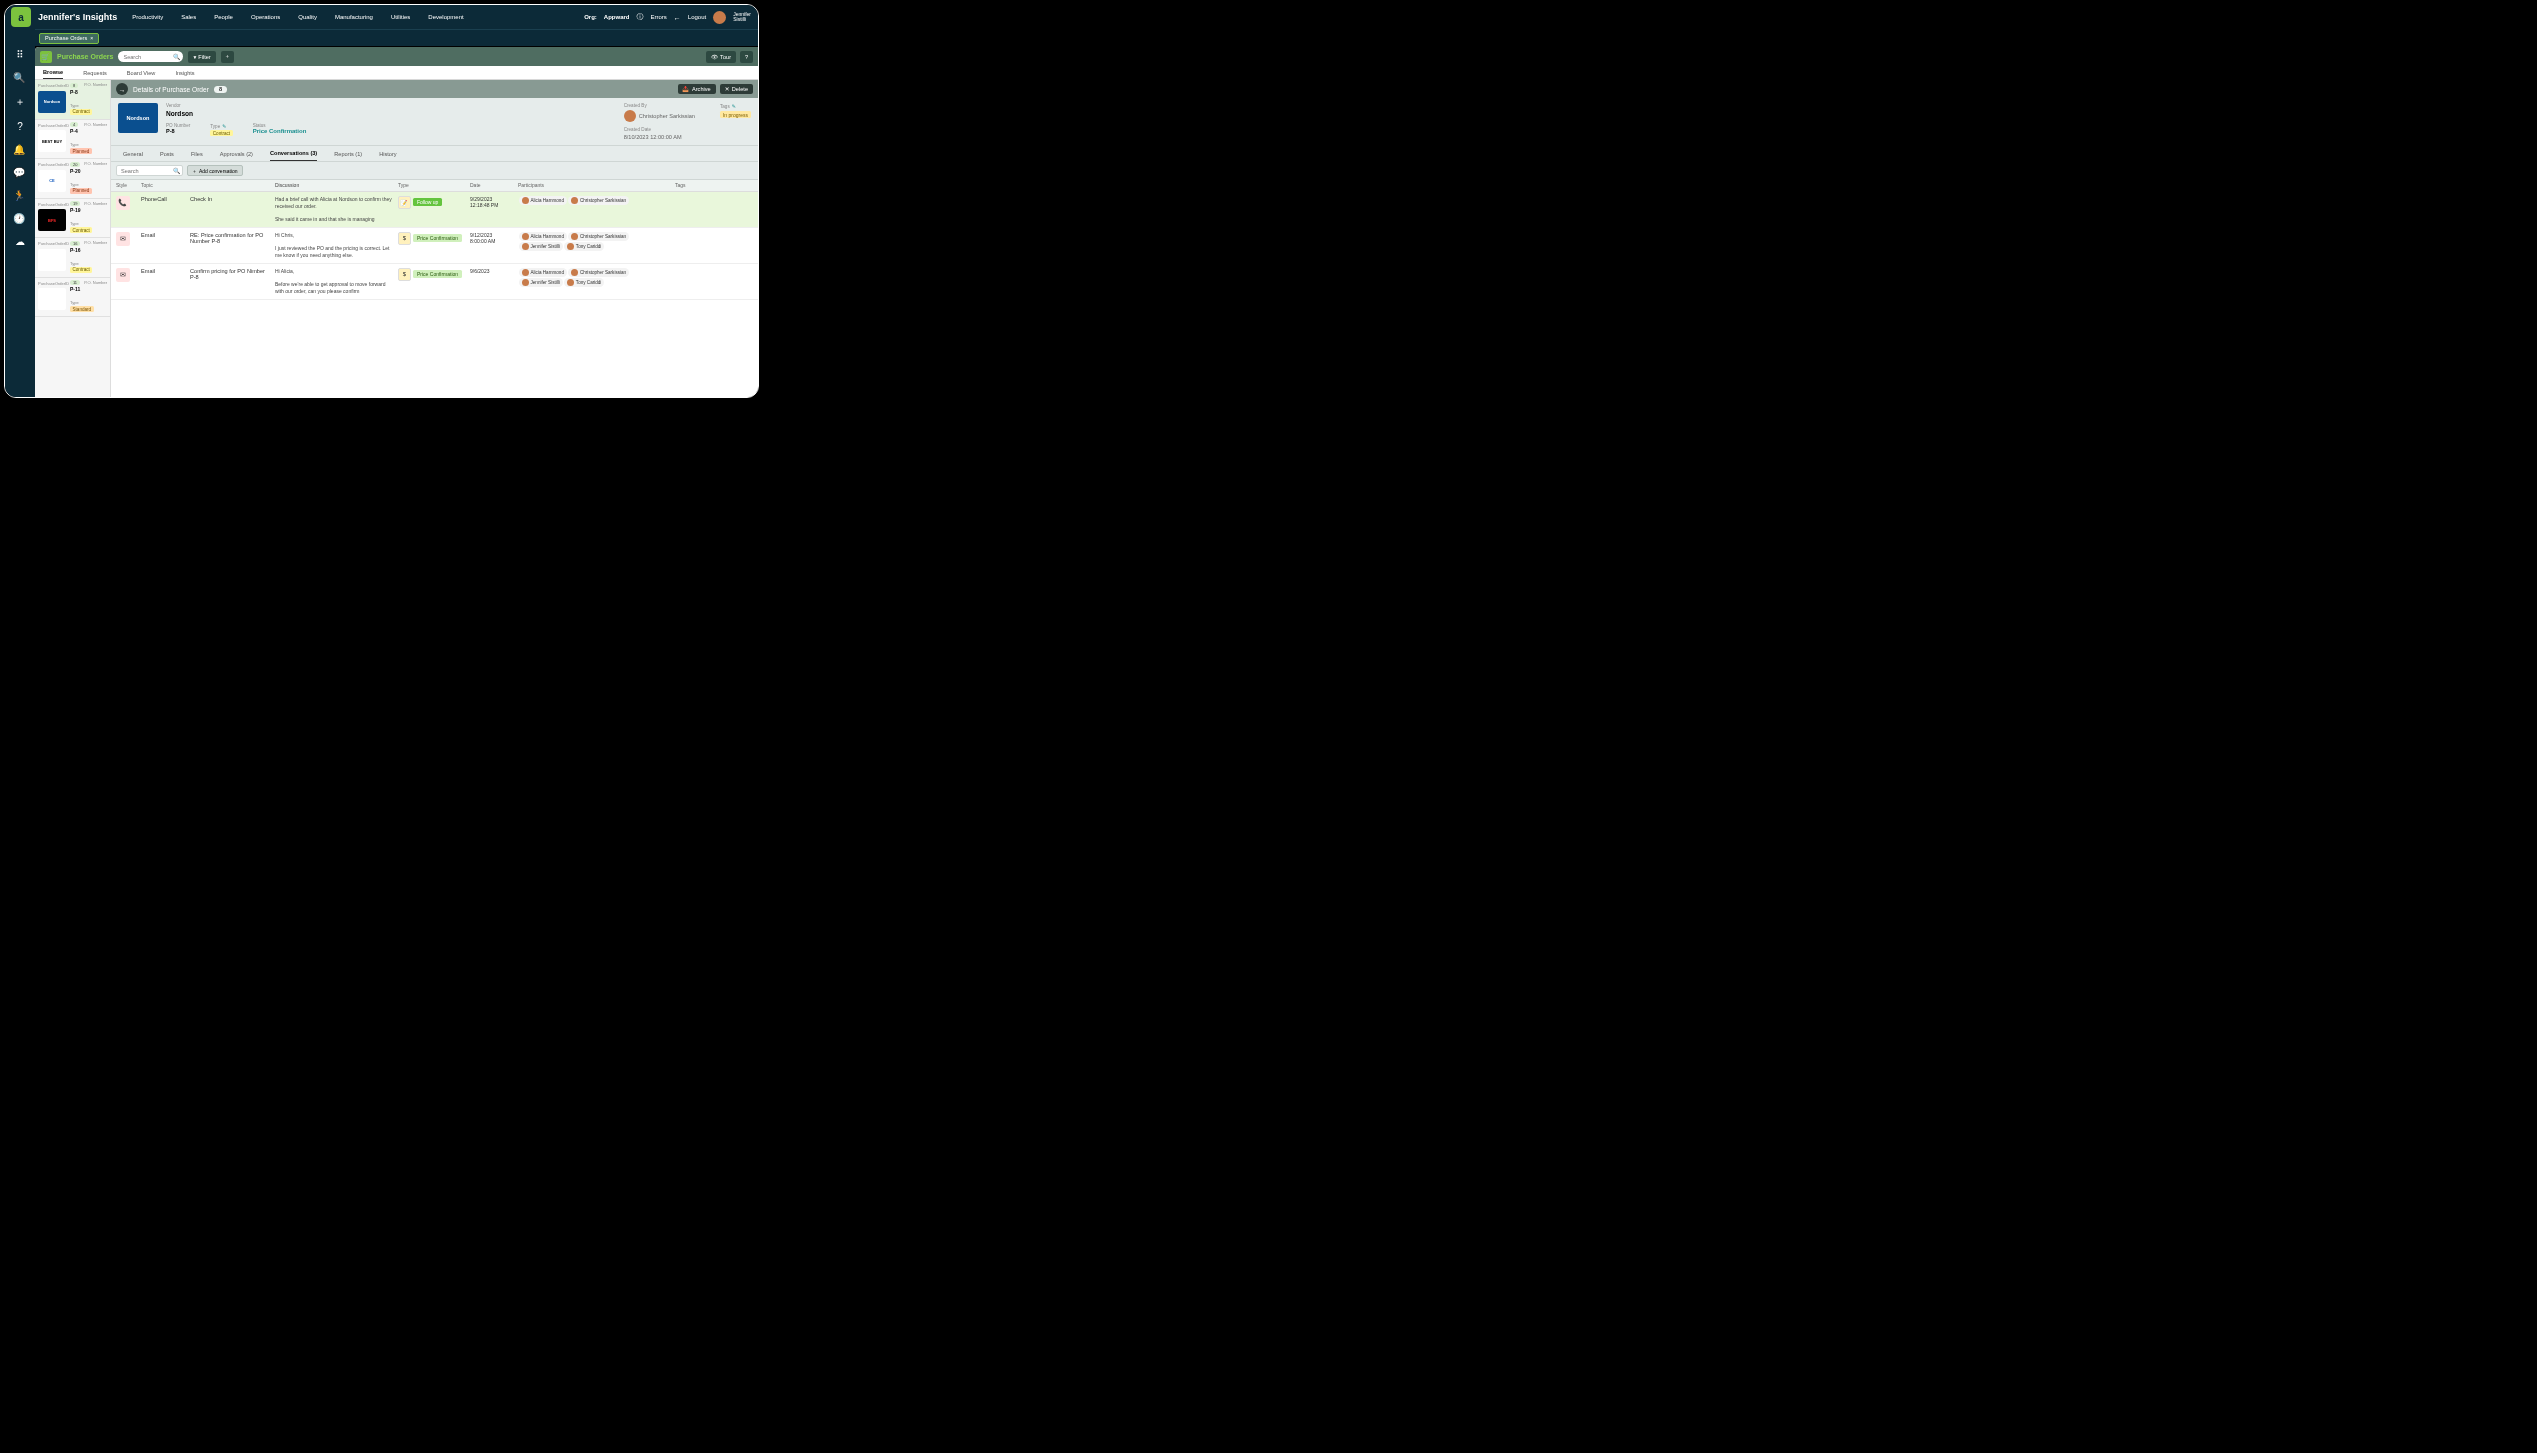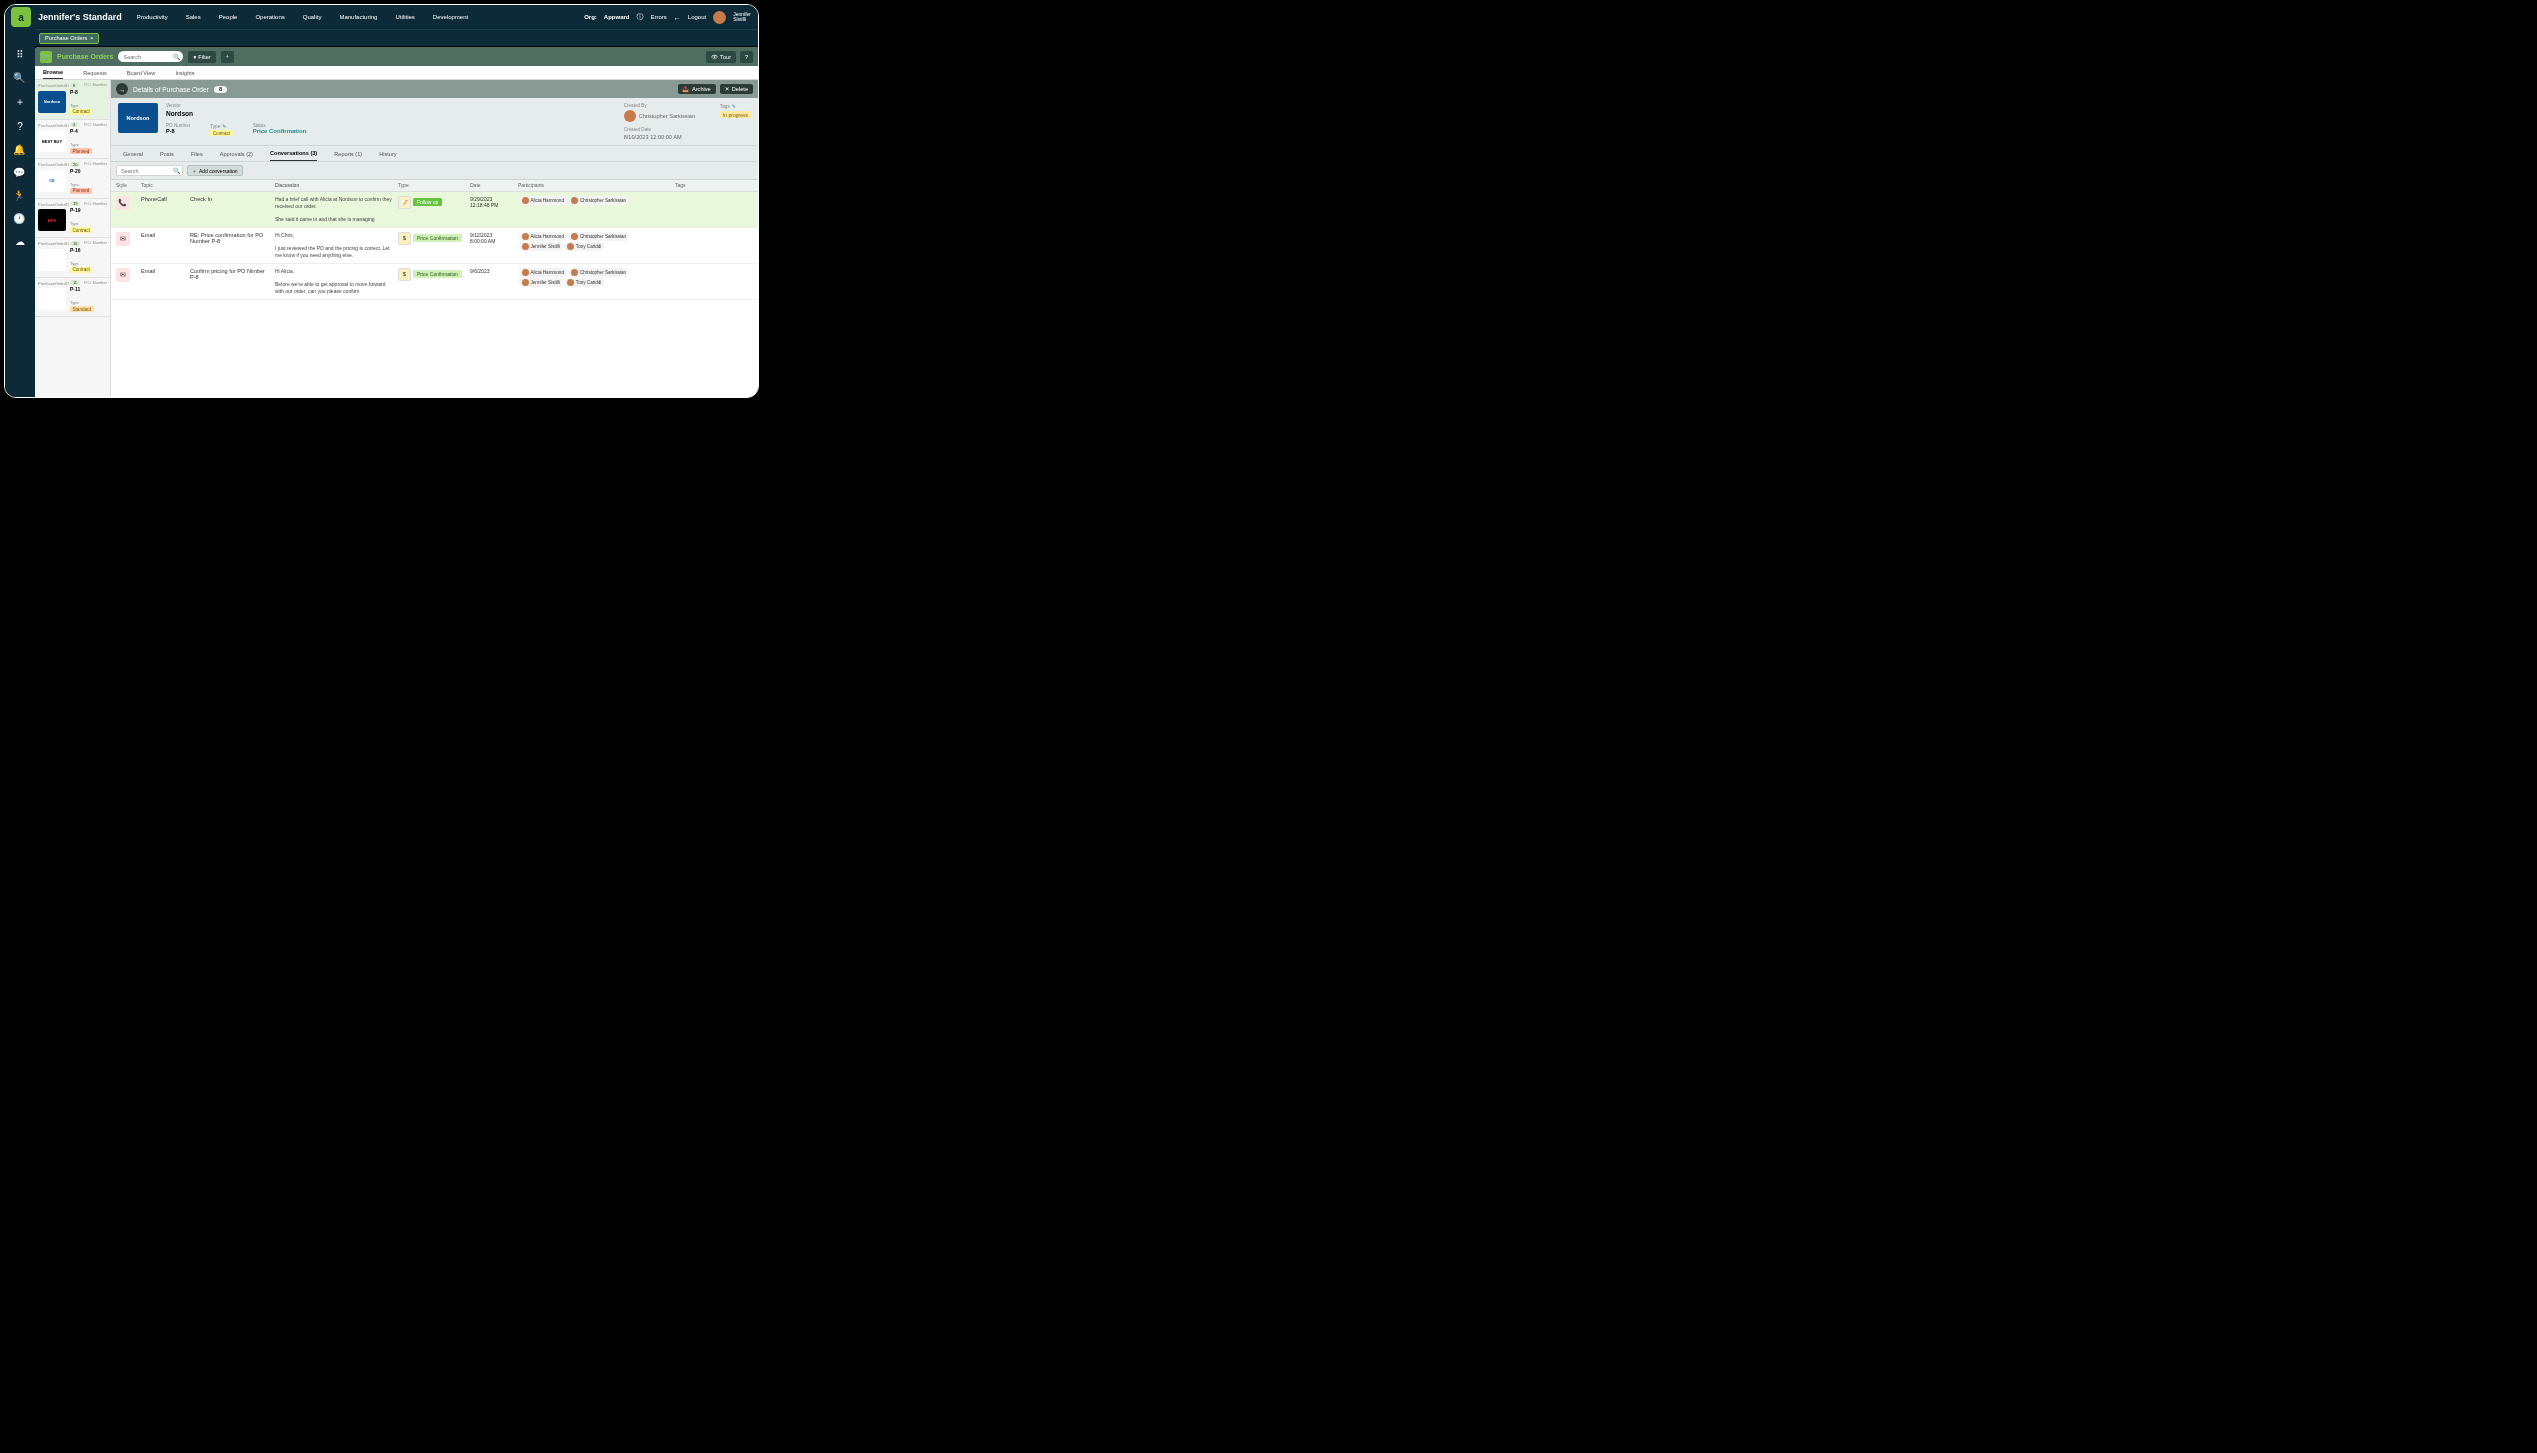--- a/index.html
+++ b/index.html
@@ -90,21 +90,21 @@
 .part-chip { display:inline-flex; align-items:center; gap:2px; background:#f3f3f3; border-radius:5px; padding:1px 3px; font-size:4.6px; margin:0.5px; }
 .p-av { width:7px; height:7px; border-radius:50%; background:#c87b4a; }
 </style>
 </head>
 <body>
 
 <div class="frame">
 
   <div class="topbar">
     <div class="logo">a</div>
-    <div class="ws-title">Jennifer's Standard</div>
+    <div class="ws-title">Jennifer's Insights</div>
     <div class="top-nav" id="top-nav">
         <span>Productivity</span>
         <span>Sales</span>
         <span>People</span>
         <span>Operations</span>
         <span>Quality</span>
         <span>Manufacturing</span>
         <span>Utilities</span>
         <span>Development</span>
       </div>

